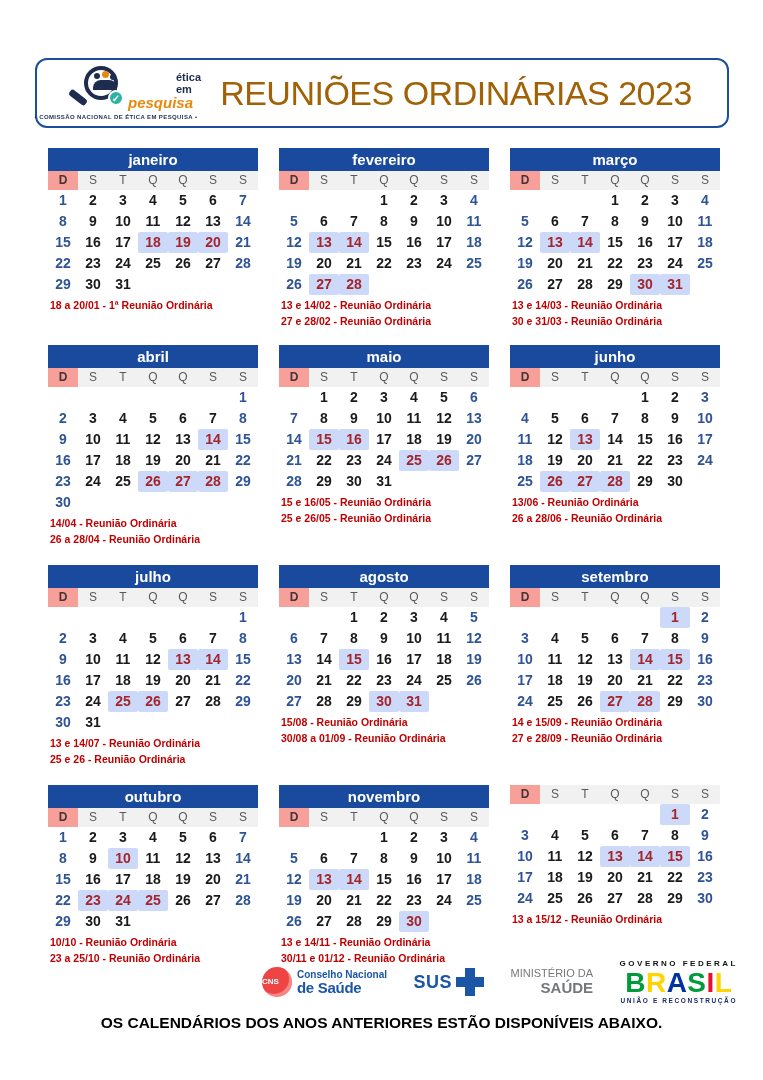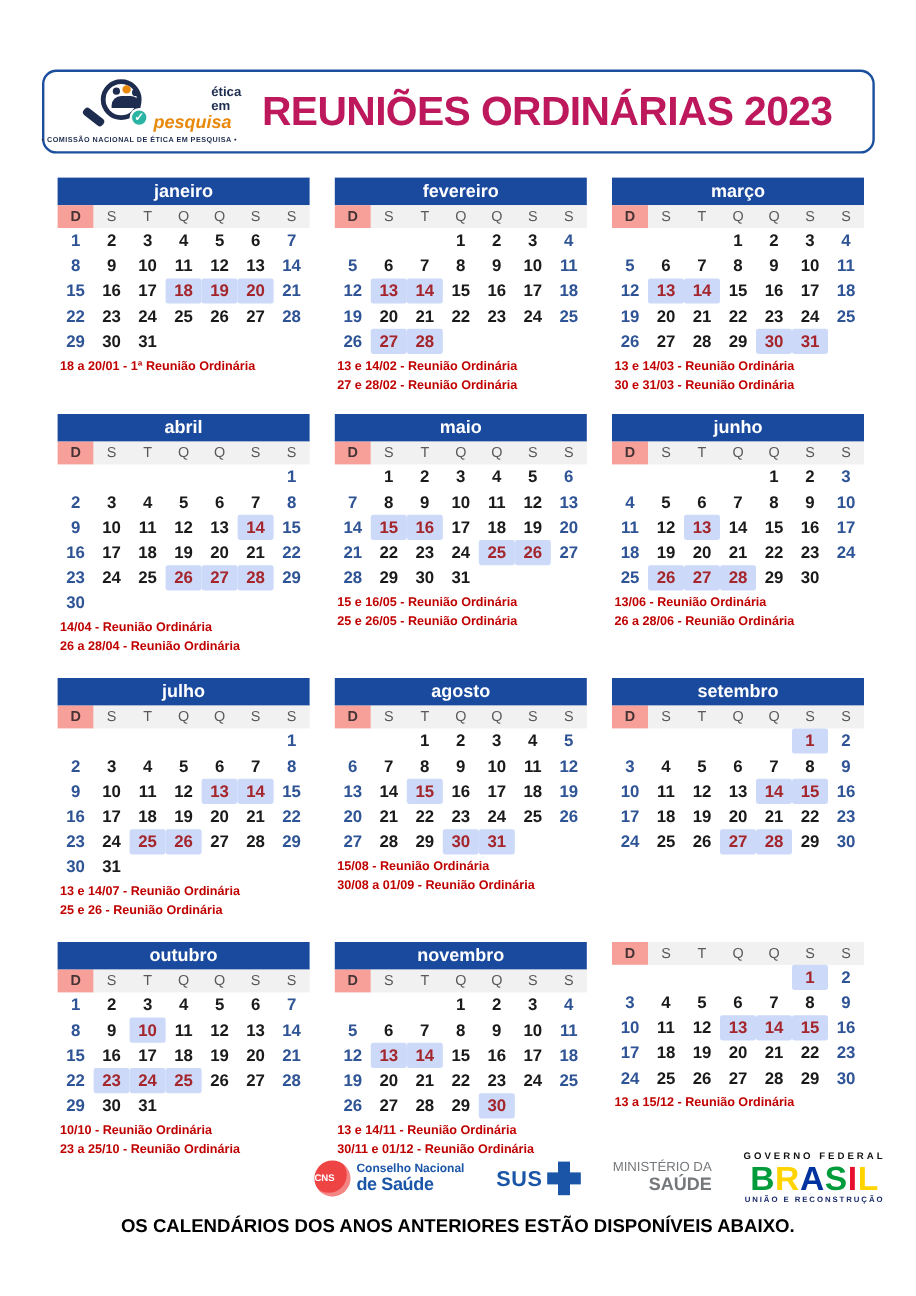--- a/index.html
+++ b/index.html
@@ -42,21 +42,21 @@
   }
   .logo-words { position:absolute; left:72px; top:6px; line-height:1.05; }
   .logo-line1 { font-size:11px; font-weight:bold; color:#1e2d4f;margin-left:48px; }
   .logo-line2 { font-size:15px; font-weight:bold; font-style:italic; color:#e8890c; }
   .logo-caption {
     margin-top:2px; font-size:6px; font-weight:bold; color:#1e2d4f;
     letter-spacing:.4px; white-space:nowrap;
   }
   .header-title-wrap { flex:1; text-align:center; }
   .header-title {
-    font-size:34px; font-weight:bold; color:#be185d; letter-spacing:-.5px;text-align:center;
+    font-size:34px; font-weight:normal; color:#a16207; letter-spacing:-.5px;text-align:center;
   }
 
   
   .months-grid {
     position:absolute; left:48px; top:148px; width:672px;
     display:grid; grid-template-columns:210px 210px 210px;
     column-gap:21px; grid-template-rows:197px 220px 220px auto;
     align-items:start;
   }
   .month-block { width:210px; }
@@ -595,20 +595,24 @@
         <div class="day-cell">21</div>
         <div class="day-cell">22</div>
         <div class="day-cell weekend">23</div>
         <div class="day-cell weekend">24</div>
         <div class="day-cell">25</div>
         <div class="day-cell">26</div>
         <div class="day-cell meeting">27</div>
         <div class="day-cell meeting">28</div>
         <div class="day-cell">29</div>
         <div class="day-cell weekend">30</div>
+      </div>
+      <div class="month-notes">
+        <div class="note-line">14 e 15/09 - Reunião Ordinária</div>
+        <div class="note-line">27 e 28/09 - Reunião Ordinária</div>
       </div>
     </div>
     <div class="month-block">
       <div class="month-title">outubro</div>
       <div class="weekday-row">
         <div class="weekday-cell sunday-header">D</div>
         <div class="weekday-cell">S</div>
         <div class="weekday-cell">T</div>
         <div class="weekday-cell">Q</div>
         <div class="weekday-cell">Q</div>

